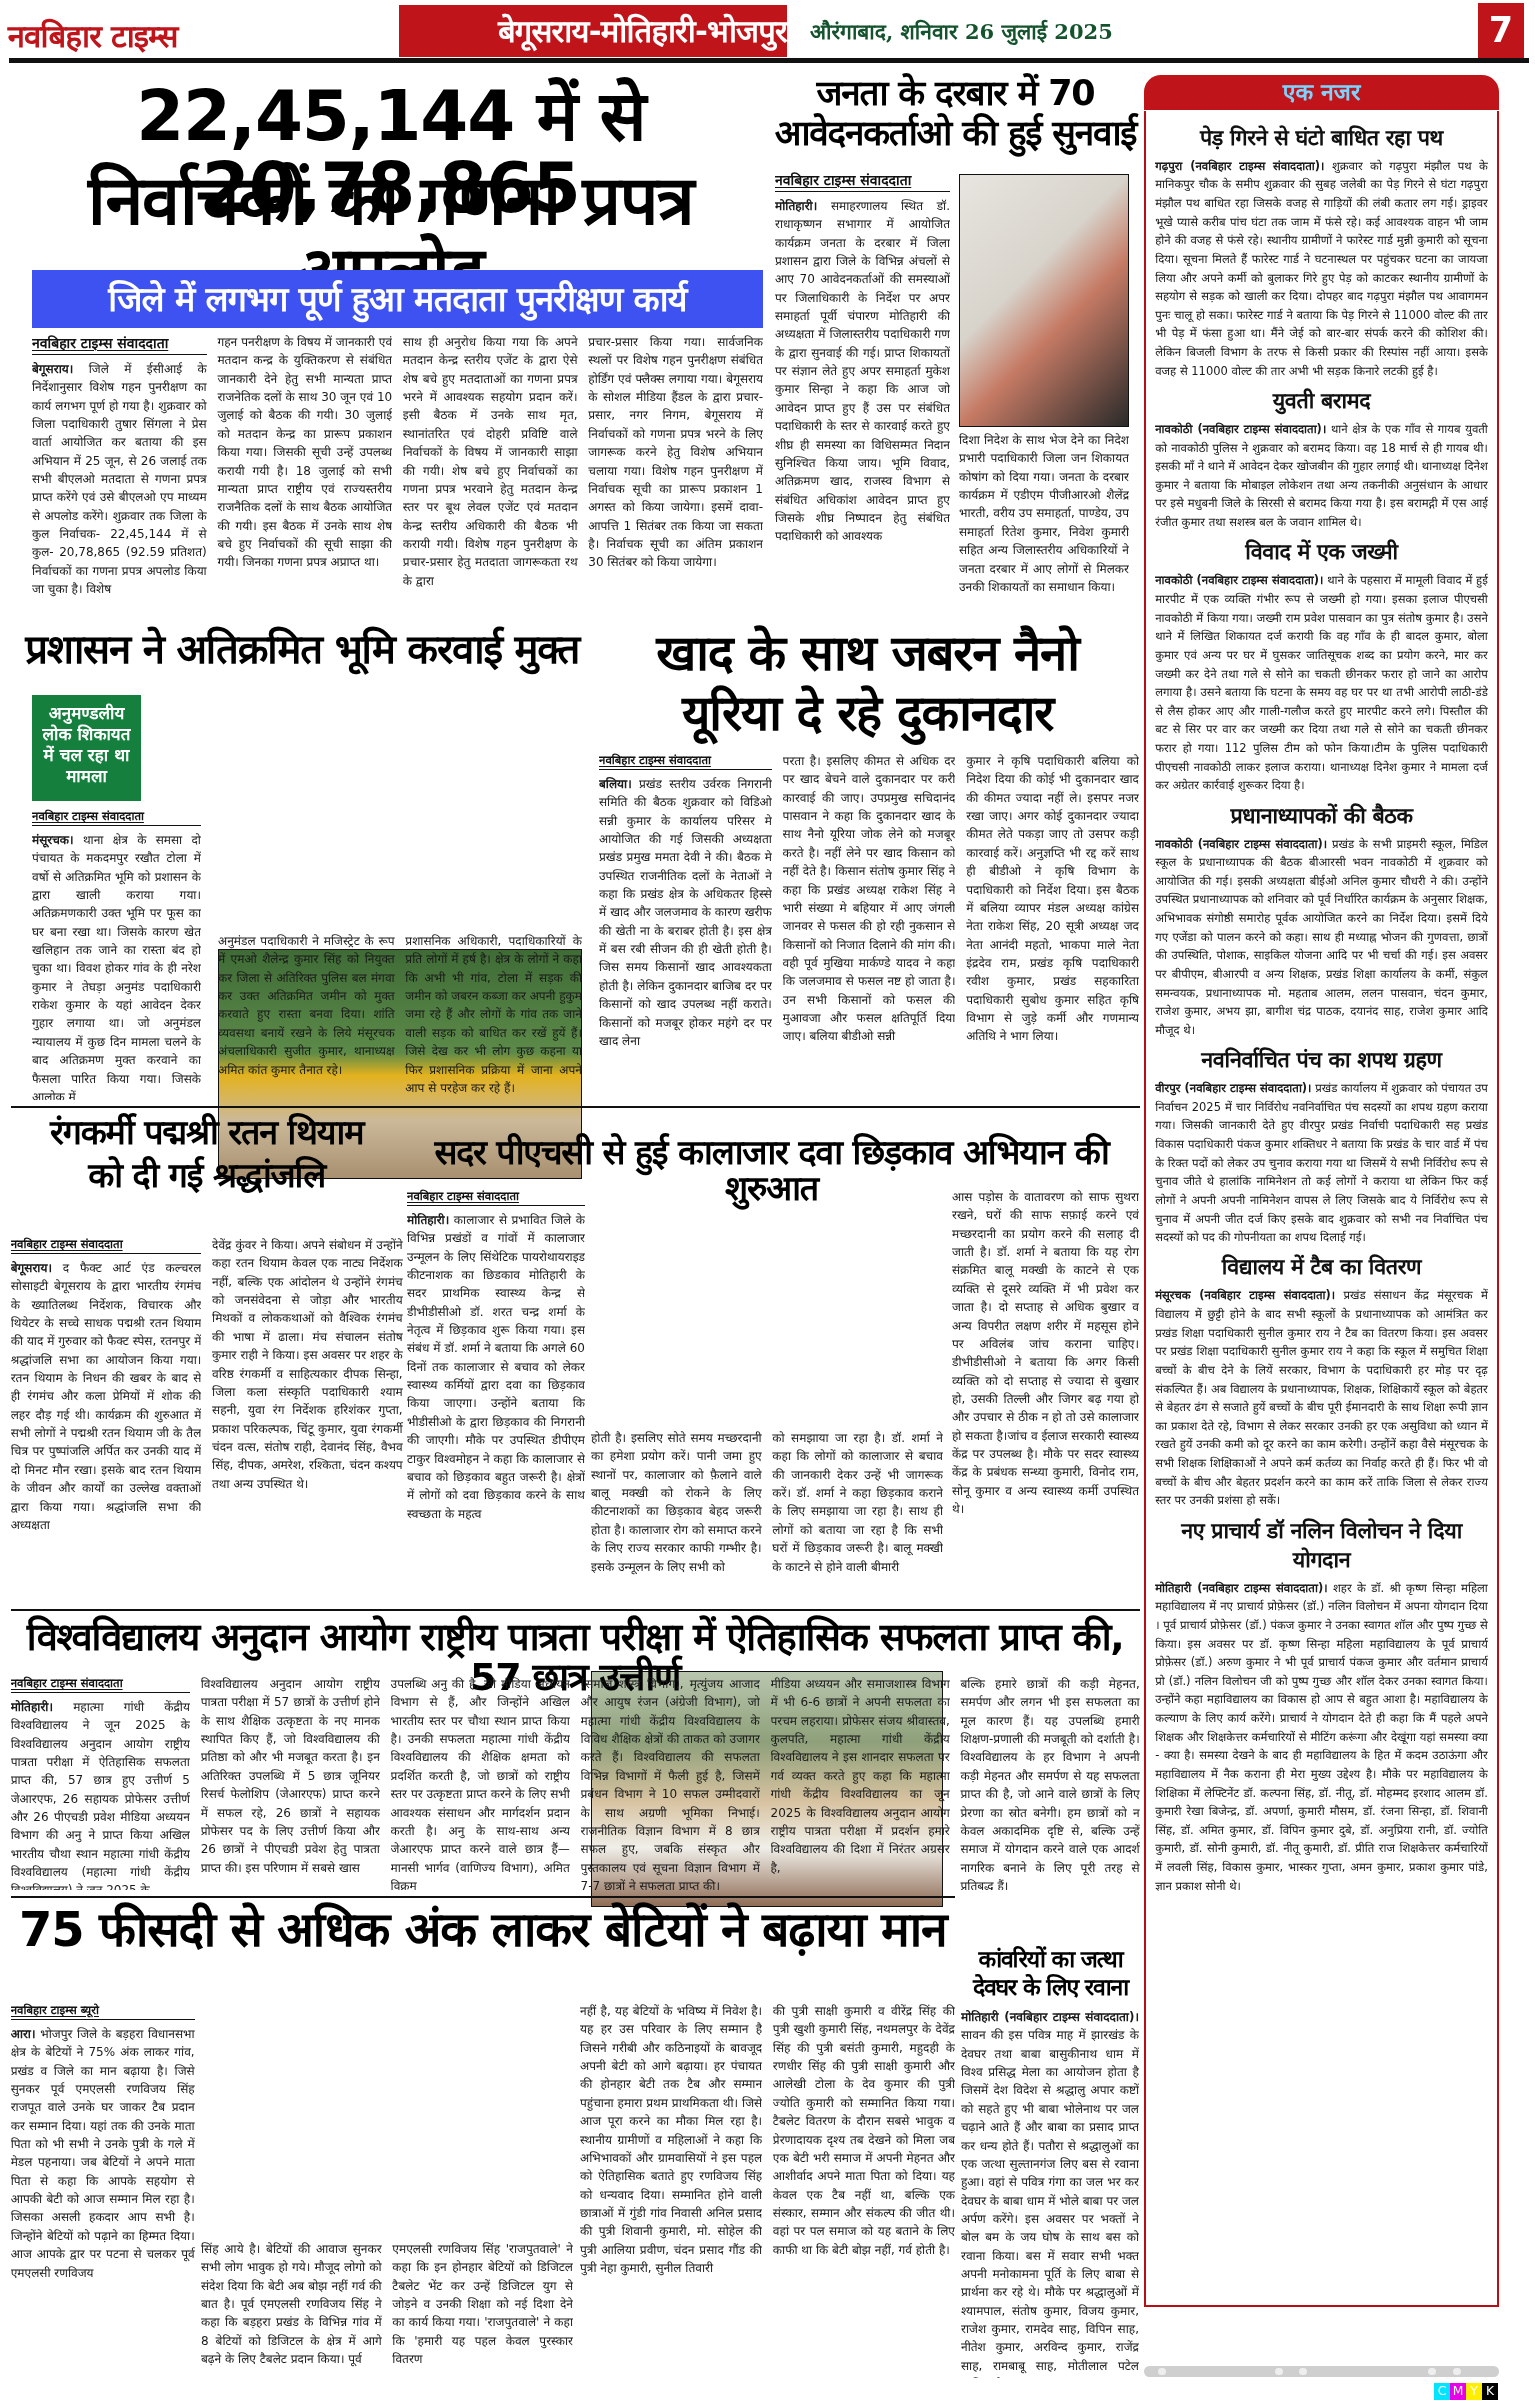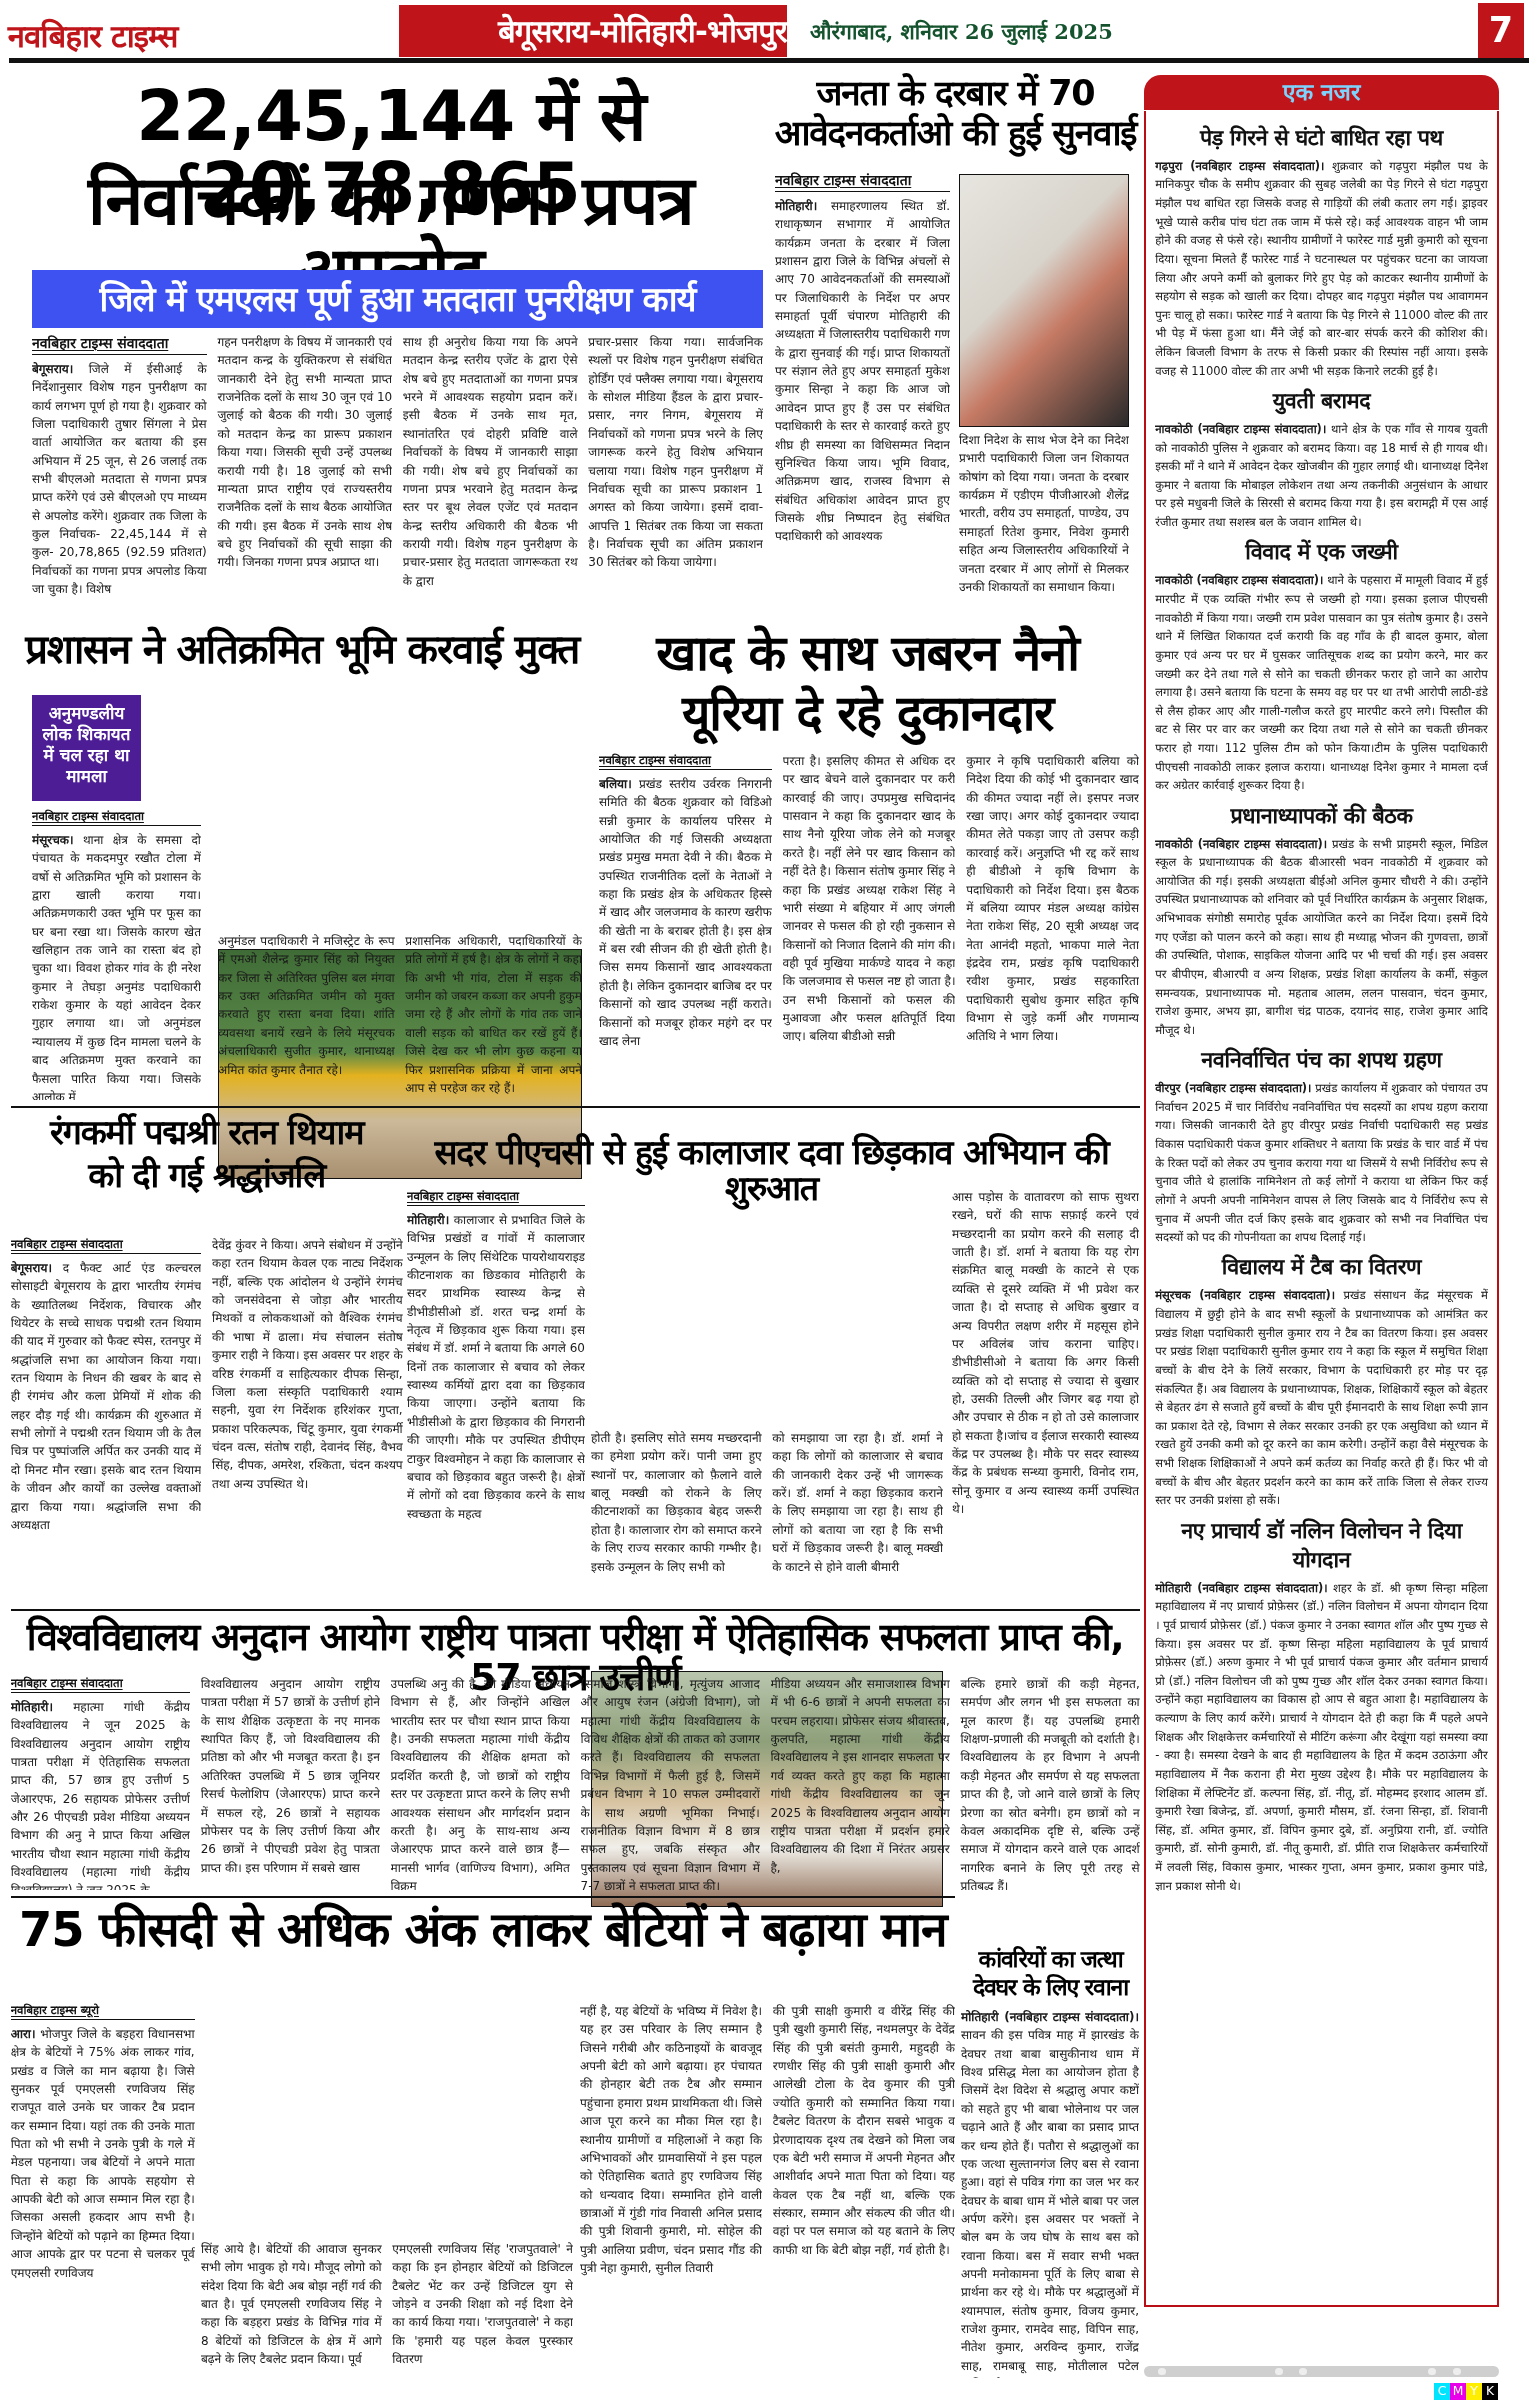--- a/index.html
+++ b/index.html
@@ -9,21 +9,21 @@
 
   
   .mast-brand { left: 7.7px; top: 14px; font-size: 31px; font-weight: bold; color: #c0141b; font-family: "DejaVu Serif", serif; letter-spacing: -0.8px; }
   .mast-edition { left: 399px; top: 4.6px; width: 388px; height: 52px; background: #c0141b; color: #fff; font-size: 31px; font-weight: bold; text-align: right; line-height: 52px; letter-spacing: -0.8px; }
   .mast-date { left: 810px; top: 17px; font-size: 21px; font-weight: bold; color: #14532d; font-family: "DejaVu Serif", serif; }
   .mast-page { left: 1478px; top: 3.1px; width: 46px; height: 55px; background: #c0141b; color: #fff; font-size: 35px; font-weight: bold; text-align: center; line-height: 55px; }
   .mast-rule { left: 9.2px; top: 58px; width: 1520px; height: 4.6px; background: #111; }
 
   
   .hl { font-weight: bold; color: #000; text-align: center; line-height: 1.05; letter-spacing: -1.2px; }
-  .hl-red-box { background: #4c1d95; color: #fff; font-weight: bold; text-align: center; padding: 7.7px 4.6px; line-height: 1.25; font-size: 23px; }
+  .hl-red-box { background: #15803d; color: #fff; font-weight: bold; text-align: center; padding: 7.7px 4.6px; line-height: 1.25; font-size: 23px; }
   .subband { background: #3d52f0; color: #fff; font-weight: bold; text-align: center; font-size: 34px; letter-spacing: -0.8px; }
 
   .byline { font-weight: bold; font-size: 14px; color: #111; border-bottom: 1.5px solid #111; padding-bottom: 2.3px; margin-bottom: 4.6px; text-decoration: underline; text-underline-offset: 2.3px; font-family: "DejaVu Serif", serif; }
   .body { font-size: 12px; line-height: 1.53; color: #1a1a1a; text-align: justify; }
   .body b { font-weight: bold; }
   .cols { display: flex; gap: 10.7px; }
   .cols > div { flex: 1; overflow: hidden; }
 
   .photo { background: linear-gradient(160deg, #7e8b6a 0%, #a6a386 35%, #d6cfbf 60%, #a78c6d 100%); border: 1.5px solid #111; position: relative; overflow: hidden; }
   .photo.office { background: linear-gradient(135deg, #e7e5df 0%, #d8d4cc 40%, #c57a64 60%, #2a2a2a 100%); }
@@ -46,21 +46,21 @@
 <body>
 
 <div class="abs mast-brand">नवबिहार टाइम्स</div>
 <div class="abs mast-edition">बेगूसराय-मोतिहारी-भोजपुर</div>
 <div class="abs mast-date">औरंगाबाद, शनिवार 26 जुलाई 2025</div>
 <div class="abs mast-page">7</div>
 <div class="abs mast-rule"></div>
 
 <div class="abs hl" style="left:10.7px;top:80px;width:760px;font-size:69px;">22,45,144 में से 20,78,865</div>
 <div class="abs hl" style="left:10.7px;top:165px;width:760px;font-size:68px;">निर्वाचकों का गणना प्रपत्र अपलोड</div>
-<div class="abs subband" style="left:32px;top:270px;width:731px;height:58px;line-height:58px;">जिले में एमएलस पूर्ण हुआ मतदाता पुनरीक्षण कार्य</div>
+<div class="abs subband" style="left:32px;top:270px;width:731px;height:58px;line-height:58px;">जिले में लगभग पूर्ण हुआ मतदाता पुनरीक्षण कार्य</div>
 
 <div class="abs" style="left:32px;top:333px;width:731px;height:284px;overflow:hidden;">
   <div class="cols">
     <div>
       <div class="byline">नवबिहार टाइम्स संवाददाता</div>
       <p class="body"><b>बेगूसराय।</b> <span>जिले में ईसीआई के निर्देशानुसार विशेष गहन पुनरीक्षण का कार्य लगभग पूर्ण हो गया है। शुक्रवार को जिला पदाधिकारी तुषार सिंगला ने प्रेस वार्ता आयोजित कर बताया की इस अभियान में 25 जून, से 26 जलाई तक सभी बीएलओ मतदाता से गणना प्रपत्र प्राप्त करेंगे एवं उसे बीएलओ एप माध्यम से अपलोड करेंगे। शुक्रवार तक जिला के कुल निर्वाचक- 22,45,144 में से कुल- 20,78,865 (92.59 प्रतिशत) निर्वाचकों का गणना प्रपत्र अपलोड किया जा चुका है। विशेष</span></p>
     </div>
     <div>
         <p class="body">गहन पनरीक्षण के विषय में जानकारी एवं मतदान कन्द्र के युक्तिकरण से संबंधित जानकारी देने हेतु सभी मान्यता प्राप्त राजनेतिक दलों के साथ 30 जून एवं 10 जुलाई को बैठक की गयी। 30 जुलाई को मतदान केन्द्र का प्रारूप प्रकाशन किया गया। जिसकी सूची उन्हें उपलब्ध करायी गयी है। 18 जुलाई को सभी मान्यता प्राप्त राष्ट्रीय एवं राज्यस्तरीय राजनैतिक दलों के साथ बैठक आयोजित की गयी। इस बैठक में उनके साथ शेष बचे हुए निर्वाचकों की सूची साझा की गयी। जिनका गणना प्रपत्र अप्राप्त था।</p>
       </div>

